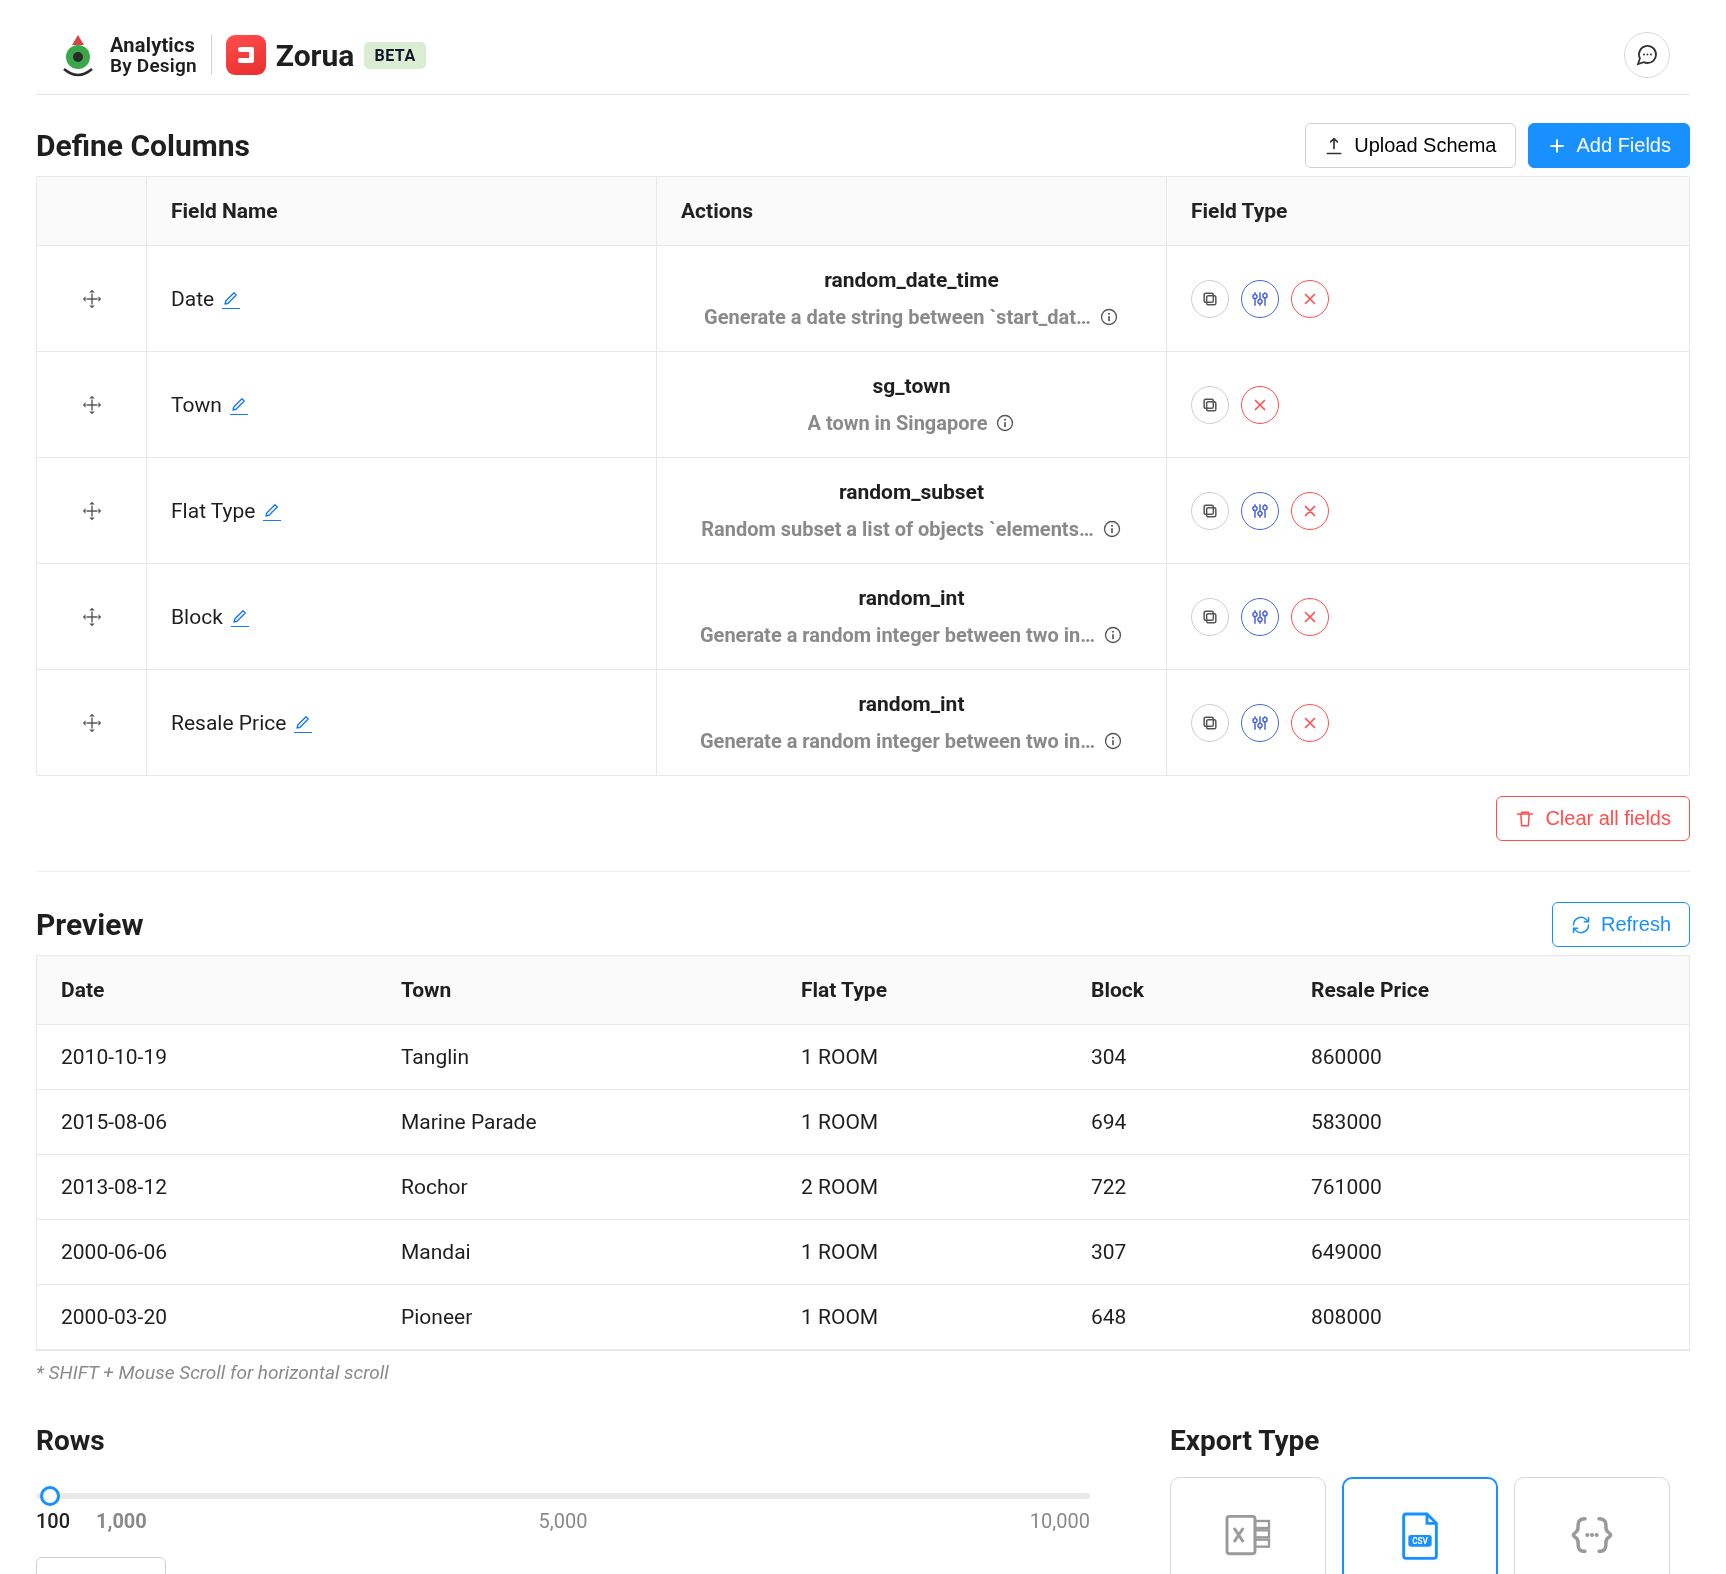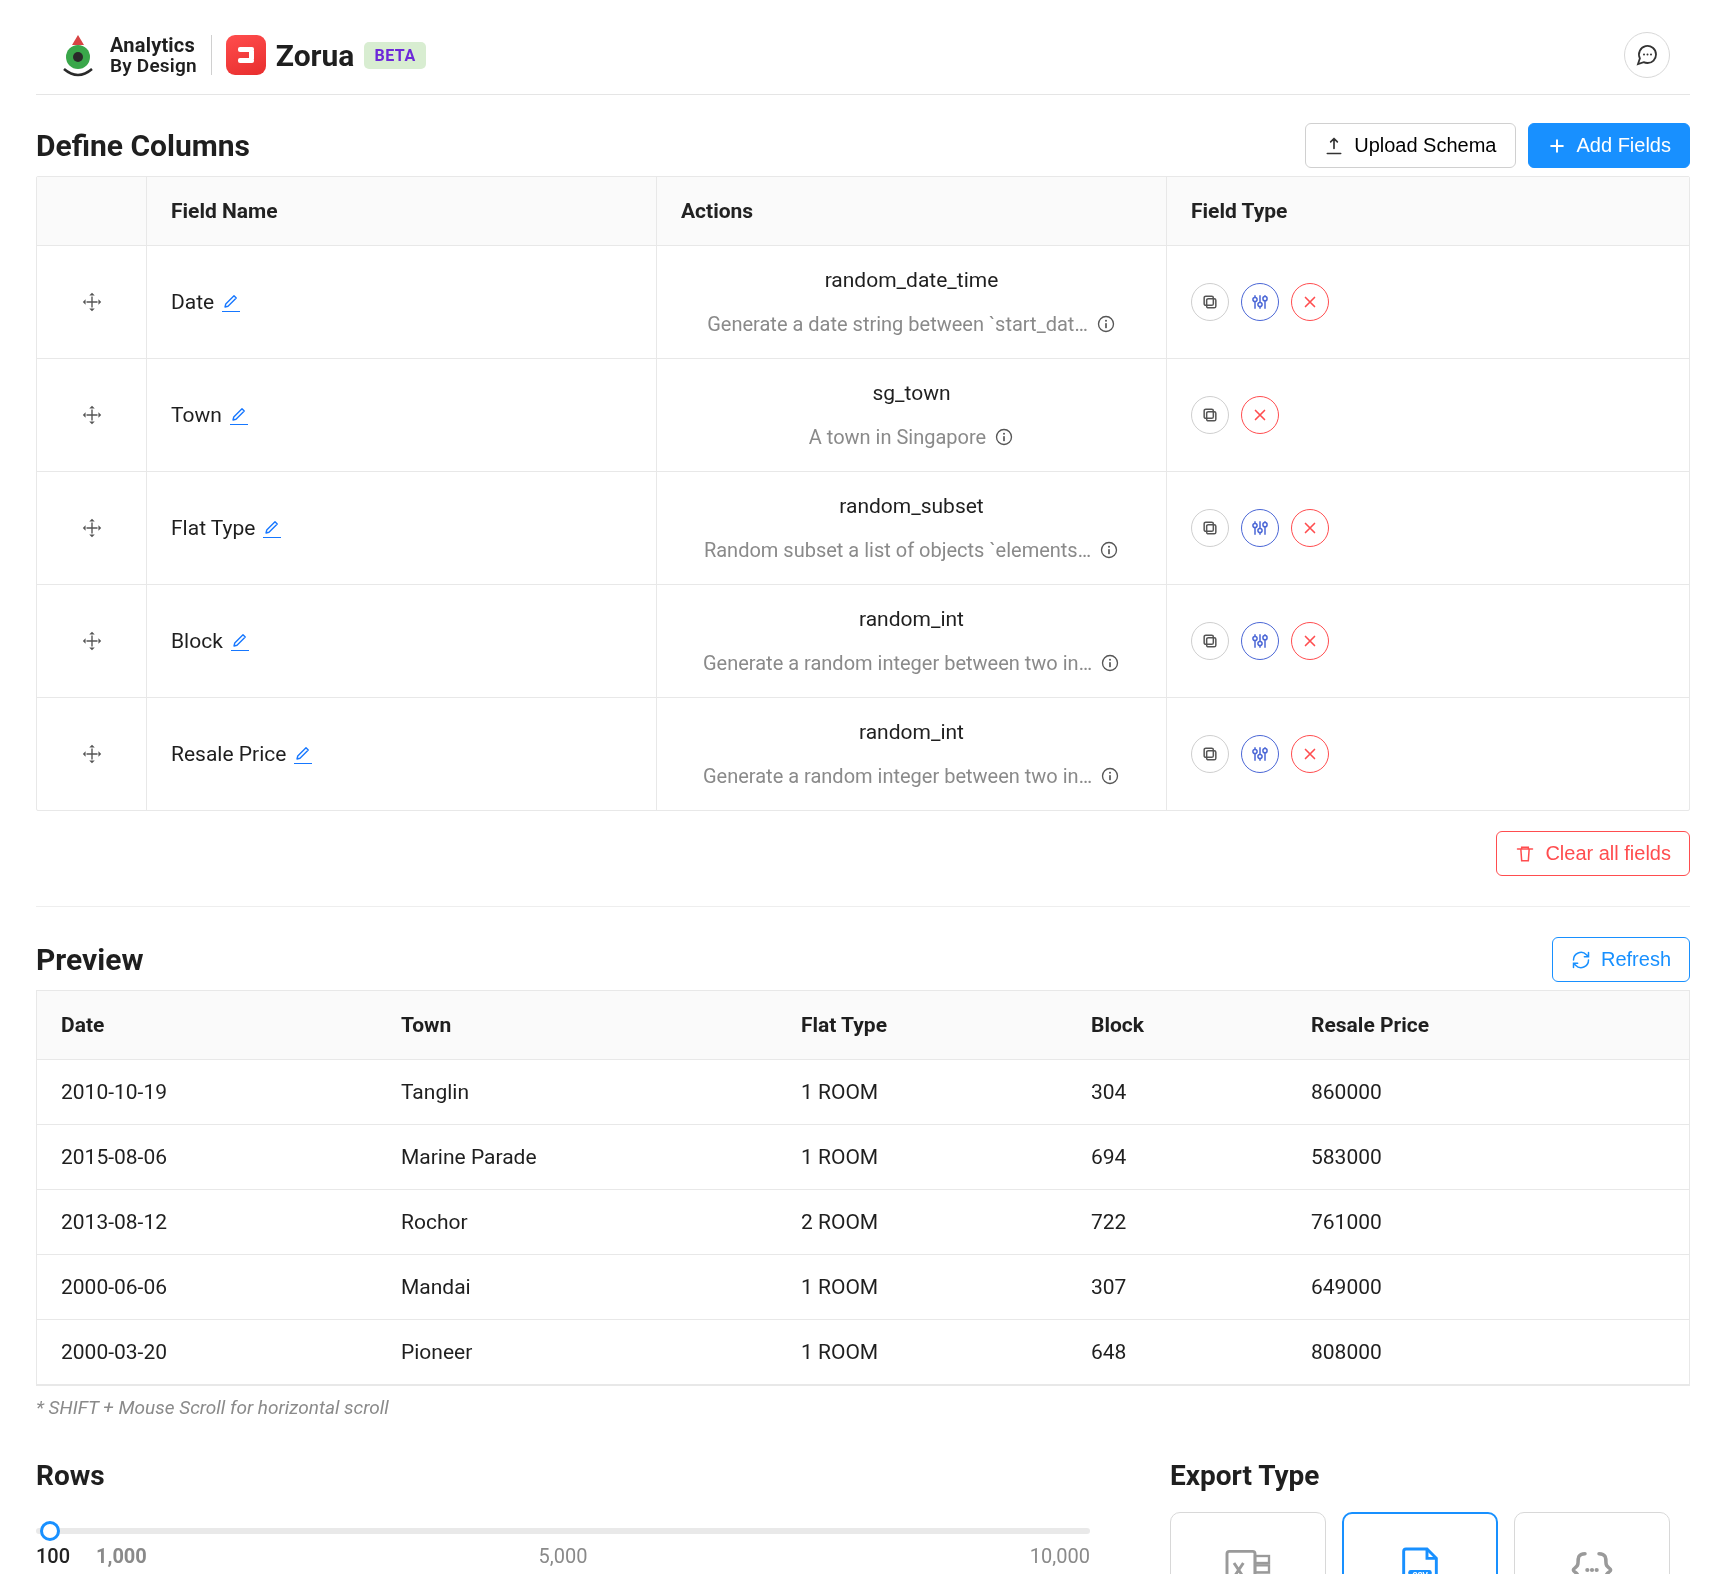--- a/index.html
+++ b/index.html
@@ -10,21 +10,21 @@
 .hdr { display:flex; align-items:center; justify-content:space-between; padding: 8px 20px 16px; border-bottom:1px solid #e5e5e5; }
 .hdr-left { display:flex; align-items:center; gap:14px; }
 .logo-abd { display:flex; align-items:center; gap:10px; }
 .abd-mark { width:44px; height:44px; position:relative; }
 .abd-txt { display:flex; flex-direction:column; line-height:1.05; font-weight:700; font-size:20px; letter-spacing:0.2px; }
 .abd-txt span:last-child { font-size:19px; font-weight:600; }
 .vdiv { width:1px; height:40px; background:#d0d0d0; }
 .logo-zor { display:flex; align-items:center; gap:10px; }
 .zor-mark { width:40px; height:40px; border-radius:9px; background:linear-gradient(160deg,#ff4d4d,#e82e2e); display:flex; align-items:center; justify-content:center; }
 .zor-txt { font-size:30px; font-weight:700; }
-.beta { background:#d8edd1; color:#6d28d9; font-size:16px; font-weight:700; padding:4px 10px; border-radius:5px; letter-spacing:0.5px; }
+.beta { background:#d8edd1; color:#0f172a; font-size:16px; font-weight:700; padding:4px 10px; border-radius:5px; letter-spacing:0.5px; }
 .chat-btn { width:46px; height:46px; border-radius:50%; border:1px solid #d8d8d8; display:flex; align-items:center; justify-content:center; cursor:pointer; }
 
 
 .section-bar { display:flex; align-items:center; justify-content:space-between; margin: 28px 0 8px; }
 .section-title { font-size:30px; font-weight:700; }
 .section-actions { display:flex; gap:12px; }
 .btn { display:inline-flex; align-items:center; gap:10px; padding:10px 18px; font-size:20px; border-radius:6px; cursor:pointer; background:#fff; border:1px solid #d0d0d0; }
 .btn-primary { background:#1890ff; color:#fff; border-color:#1890ff; }
 .btn-outline-danger { border-color:#ff4d4f; color:#ff4d4f; }
 .btn-outline-primary { border-color:#1890ff; color:#1890ff; }
@@ -34,21 +34,21 @@
 .cols-head, .cols-row { display:grid; grid-template-columns: 110px 510px 510px 1fr; }
 .cols-head { background:#fafafa; border-bottom:1px solid #e8e8e8; }
 .cols-head .cell { padding:22px 24px; font-weight:700; font-size:21px; color:#222; border-right:1px solid #e8e8e8; }
 .cols-head .cell:last-child, .cols-row .cell:last-child { border-right:none; }
 .cols-row { border-bottom:1px solid #e8e8e8; }
 .cols-row:last-child { border-bottom:none; }
 .cols-row .cell { padding:22px 24px; border-right:1px solid #e8e8e8; display:flex; align-items:center; }
 .drag-cell { justify-content:center; color:#6b6b6b; cursor:grab; }
 .fname { font-size:21px; }
 .edit-icn { color:#1677ff; margin-left:8px; cursor:pointer; display:inline-flex; border-bottom:1.5px solid #1677ff; padding-bottom:1px; }
-.ftype { flex-direction:column; align-items:flex-start; gap:20px; }
+.ftype { flex-direction:column; align-items:flex-start; gap:13px;font-weight:bold; }
 .ftype-name { font-size:21px; }
 .ftype-desc { color:#8a8a8a; font-size:20px; display:flex; align-items:center; gap:8px; max-width:460px; white-space:nowrap; overflow:hidden; text-overflow:ellipsis; }
 .info-icn { flex-shrink:0; }
 .act-cell { gap:12px; }
 .circ { width:38px; height:38px; border-radius:50%; border:1.5px solid #cfcfcf; display:flex; align-items:center; justify-content:center; cursor:pointer; }
 .circ.tune { border-color:#4b67d6; color:#4b67d6; }
 .circ.del { border-color:#ff4d4f; color:#ff4d4f; }
 
 
 .clear-row { display:flex; justify-content:flex-end; margin-top:20px; padding-bottom:30px; border-bottom:1px solid #eee; }

